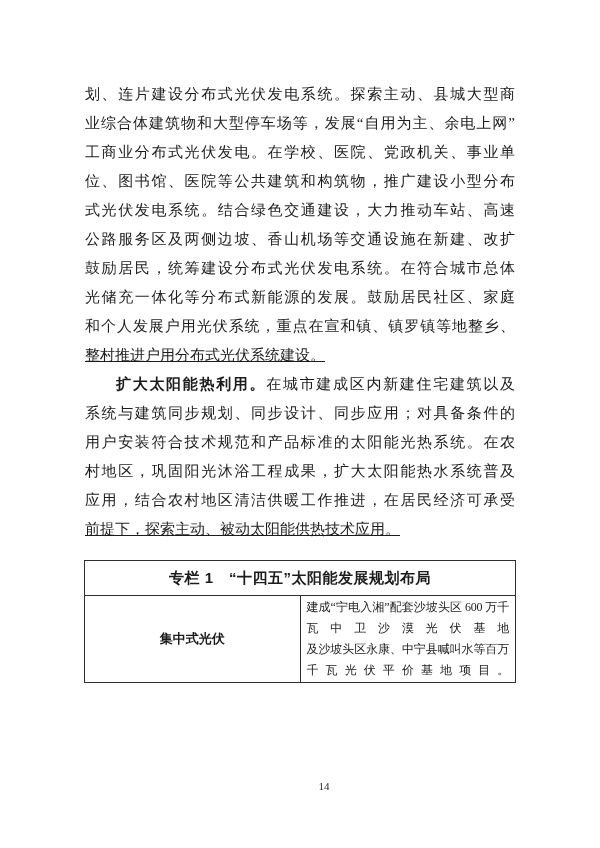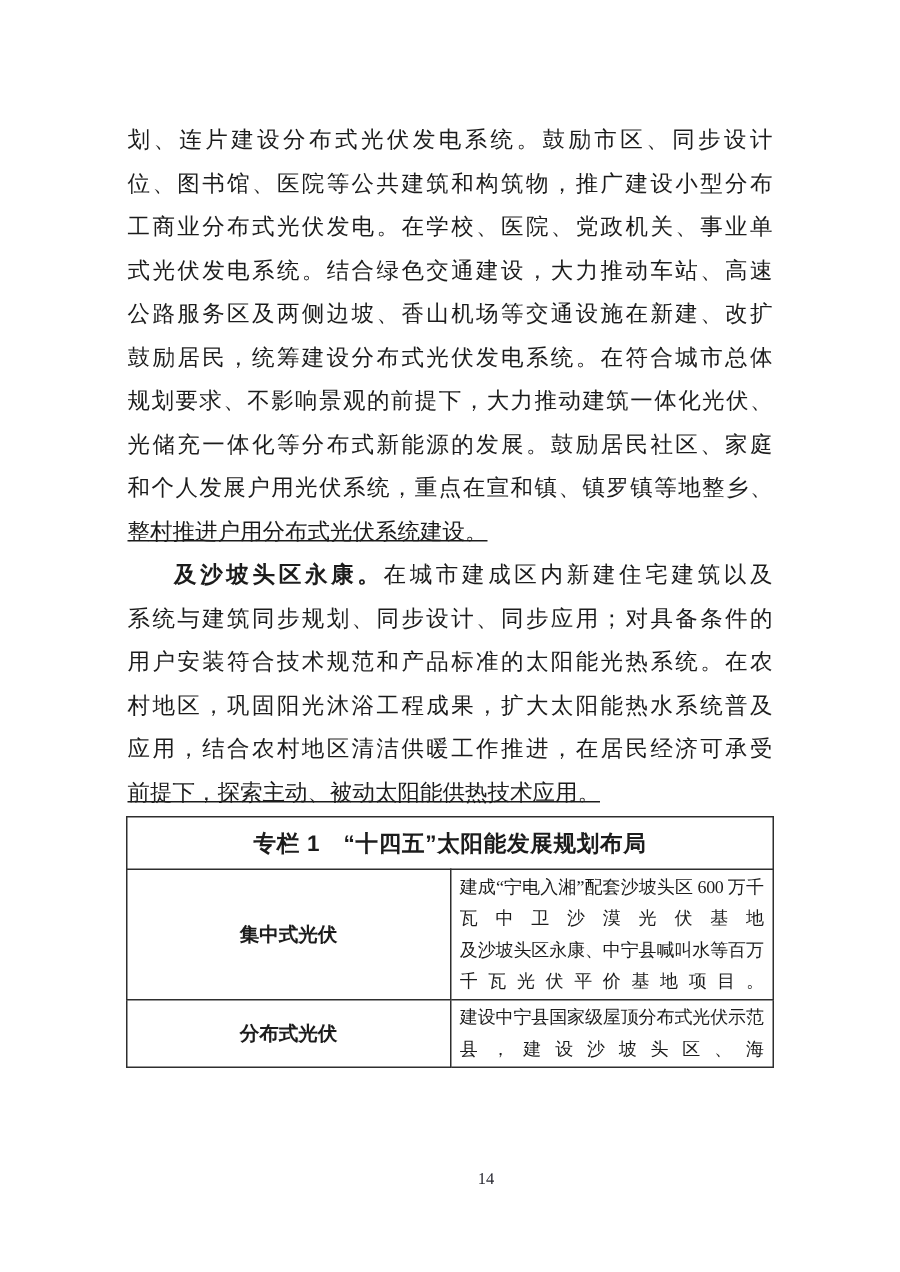--- a/index.html
+++ b/index.html
@@ -12,21 +12,21 @@
   .para{margin:0;padding:0;}
   .line{
     display:block;font-size:15px;line-height:29px;height:29px;
     text-justify:inter-ideograph;white-space:normal;
   }
   .fill{text-align:justify;text-align-last:justify;}
   .end{text-align:right;text-align-last:left;text-decoration:underline;}
   .indent{text-indent:31px;}
   .lead{font-weight:bold;}
   table.panel{
-    margin-top:0;margin-left:-1px;width:432px;
+    margin-top:16px;margin-left:-1px;width:432px;
     border-collapse:collapse;table-layout:fixed;
     border:1.5px solid #2e2e2e;
   }
   table.panel td{border:1px solid #2e2e2e;vertical-align:middle;}
   .title-cell{
     height:32px;text-align:center;font-weight:700;font-size:15px;
     font-family:"Liberation Sans","DejaVu Sans",sans-serif;
     letter-spacing:0.5px;
   }
   .label-cell{
@@ -45,58 +45,52 @@
     font-size:11px;color:#2a2a33;padding-left:24px;
   }
 </style>
 </head>
 <body>
 
 <div class="page">
   <div class="content">
 
     <div class="para">
-      <span class="line fill">划、连片建设分布式光伏发电系统。鼓励市区、同步设计</span>
+      <span class="line fill">划、连片建设分布式光伏发电系统。探索主动、县城大型商</span>
+      <span class="line fill">业综合体建筑物和大型停车场等，发展“自用为主、余电上网”</span>
+      <span class="line fill">工商业分布式光伏发电。在学校、医院、党政机关、事业单</span>
       <span class="line fill">位、图书馆、医院等公共建筑和构筑物，推广建设小型分布</span>
-      <span class="line fill">工商业分布式光伏发电。在学校、医院、党政机关、事业单</span>
       <span class="line fill">式光伏发电系统。结合绿色交通建设，大力推动车站、高速</span>
       <span class="line fill">公路服务区及两侧边坡、香山机场等交通设施在新建、改扩</span>
       <span class="line fill">鼓励居民，统筹建设分布式光伏发电系统。在符合城市总体</span>
-      <span class="line fill">规划要求、不影响景观的前提下，大力推动建筑一体化光伏、</span>
       <span class="line fill">光储充一体化等分布式新能源的发展。鼓励居民社区、家庭</span>
       <span class="line fill">和个人发展户用光伏系统，重点在宣和镇、镇罗镇等地整乡、</span>
       <span class="line end">整村推进户用分布式光伏系统建设。</span>
     </div>
 
     <div class="para">
-      <span class="line fill indent"><b class="lead">及沙坡头区永康。</b><span>在城市建成区内新建住宅建筑以及</span></span>
+      <span class="line fill indent"><b class="lead">扩大太阳能热利用。</b><span>在城市建成区内新建住宅建筑以及</span></span>
       <span class="line fill">系统与建筑同步规划、同步设计、同步应用；对具备条件的</span>
       <span class="line fill">用户安装符合技术规范和产品标准的太阳能光热系统。在农</span>
       <span class="line fill">村地区，巩固阳光沐浴工程成果，扩大太阳能热水系统普及</span>
       <span class="line fill">应用，结合农村地区清洁供暖工作推进，在居民经济可承受</span>
       <span class="line end">前提下，探索主动、被动太阳能供热技术应用。</span>
     </div>
 
     <table class="panel">
       <tbody>
           <tr>
         <td colspan="2" class="title-cell">专栏 1　“十四五”太阳能发展规划布局</td>
       </tr>
       <tr class="row-centralized">
         <td class="label-cell">集中式光伏</td>
         <td class="content-cell">
           <span class="tline fill">建成“宁电入湘”配套沙坡头区 600 万千瓦中卫沙漠光伏基地</span>
           <span class="tline fill">及沙坡头区永康、中宁县喊叫水等百万千瓦光伏平价基地项目。</span>
         </td>
       </tr>
-      <tr class="row-distributed">
-        <td class="label-cell">分布式光伏</td>
-        <td class="content-cell">
-          <span class="tline fill">建设中宁县国家级屋顶分布式光伏示范县，建设沙坡头区、海</span>
-        </td>
-      </tr>
     </tbody>
       </table>
 
   </div>
 
   <div class="pageno">14</div>
 </div>
 
 </body></html>

